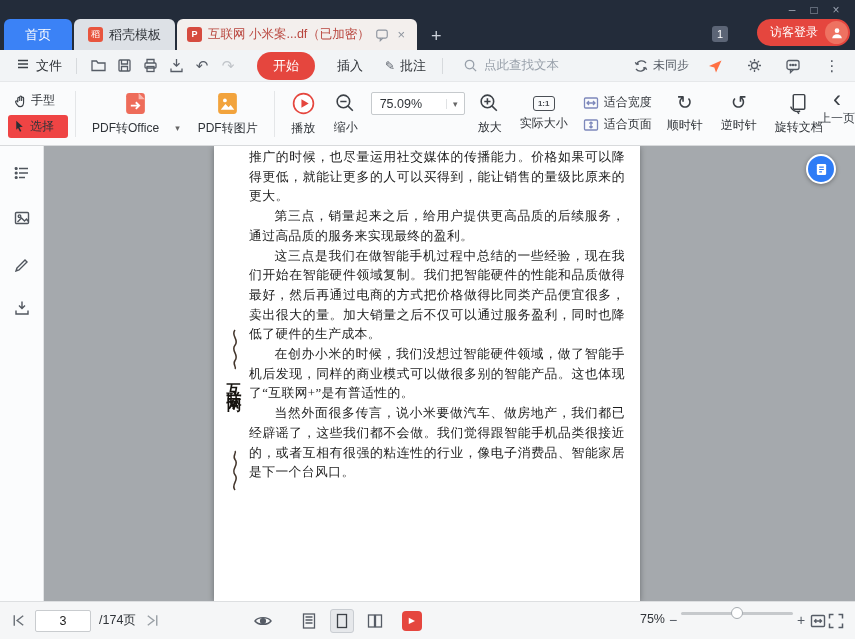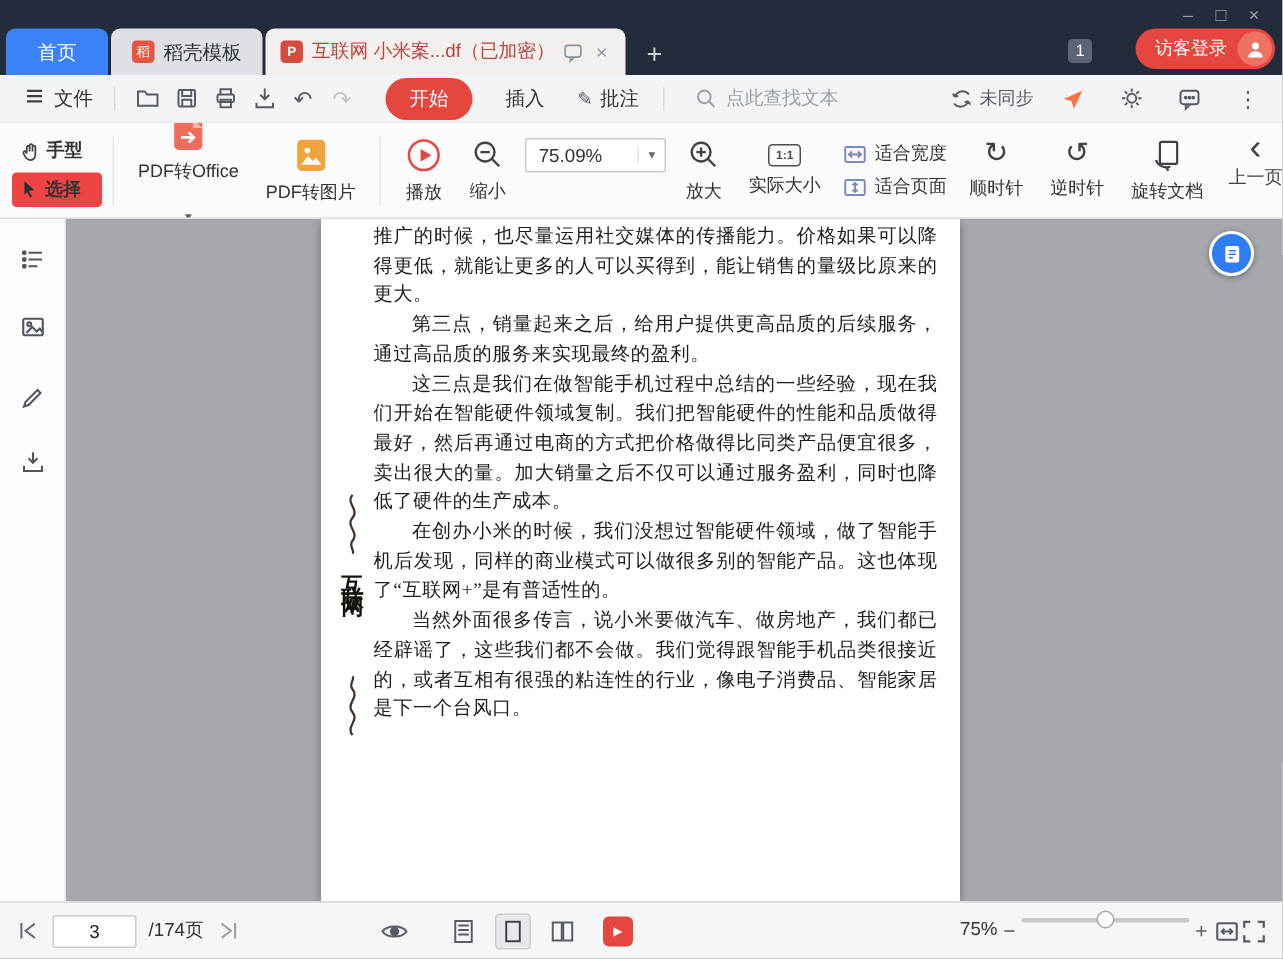--- a/index.html
+++ b/index.html
@@ -37,25 +37,25 @@
   .pencil { font-size:12px; color:#565c66; }
   .search { display:flex; align-items:center; gap:6px; margin-left:12px; }
   .search-txt { font-size:12.5px; color:#98a0aa; }
   .mb-right { margin-left:auto; display:flex; align-items:center; gap:13px; }
   .sync-lbl { font-size:12px; color:#565c66; }
   .more-v { font-size:15px; color:#565c66; }
 
   
   .ribbon { position:absolute; top:82px; left:0; right:0; height:64px; background:#fafbfc; border-bottom:1px solid #d8dadc; display:flex; align-items:center; padding-left:8px; overflow:hidden; }
   .tool-col { display:flex; flex-direction:column; gap:3px; width:60px; }
-  .tool-btn { display:flex; align-items:center; gap:4px; padding:3px 5px; border-radius:3px; font-size:12px; color:#2f3338;font-weight:bold; }
+  .tool-btn { display:flex; align-items:center; gap:4px; padding:3px 5px; border-radius:3px; font-size:12px; color:#2f3338; }
   .tool-btn.active { background:#ef4444; }
   .rsep { width:1px; height:46px; background:#e4e6e8; margin:0 7px; }
   .big-btn { display:flex; flex-direction:column; align-items:center; justify-content:center; gap:4px; padding:3px 9px; border-radius:4px; font-size:12px; color:#2f3338; white-space:nowrap; }
-  .lblrow { display:flex; align-items:center; gap:16px;flex-direction:column; }
+  .lblrow { display:flex; align-items:center; gap:16px; }
   .caret { font-size:9px; color:#666; }
   .zoom-combo { width:94px; height:23px; border:1px solid #c6cacd; background:#fff; display:flex; align-items:center; font-size:12.5px; color:#2f3338; border-radius:2px; align-self:flex-start; margin:10px 4px 0 4px; }
   .combo-text { flex:1; padding-left:8px; }
   .combo-caret { width:18px; border-left:1px solid #e0e2e4; text-align:center; color:#666; font-size:9px; }
   .icon-11 { border:1.5px solid #4a4f55; border-radius:3px; font-size:8px; width:22px; height:15px; line-height:13px; text-align:center; color:#4a4f55; font-weight:bold; }
   .fit-col { display:flex; flex-direction:column; gap:5px; margin:0 6px; }
   .fit-btn { display:flex; align-items:center; gap:5px; font-size:12px; color:#2f3338; }
   .rot-glyph { font-size:19px; line-height:20px; color:#3c4147; }
   .prev-partial { position:absolute; right:-10px; top:6px; width:56px; display:flex; flex-direction:column; align-items:center; color:#3c4147; }
   .chev { font-size:24px; line-height:22px; color:#3c4147; }

